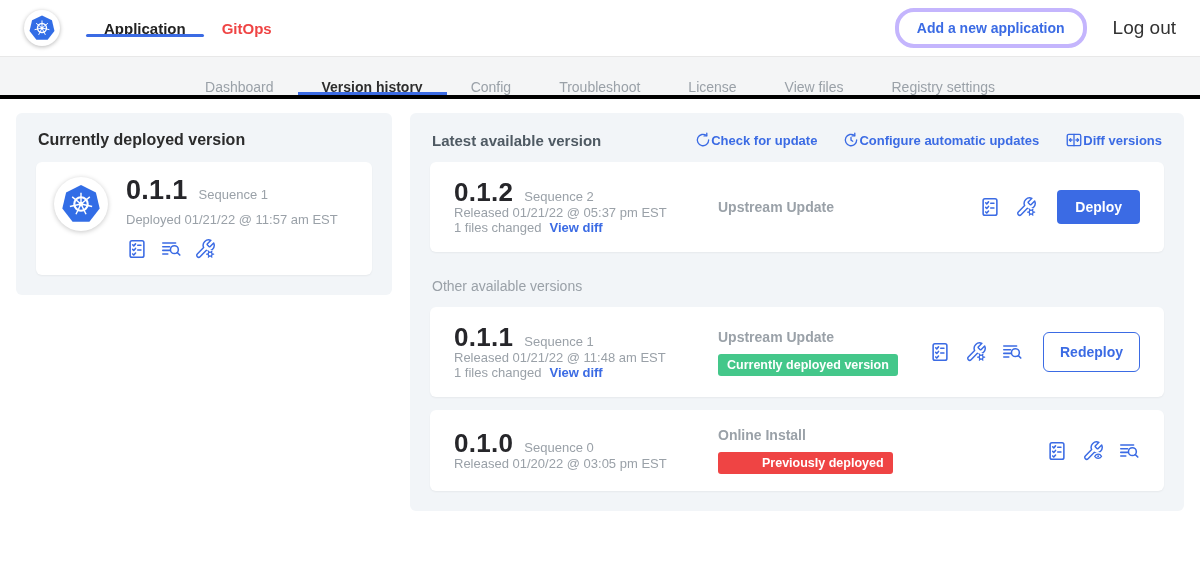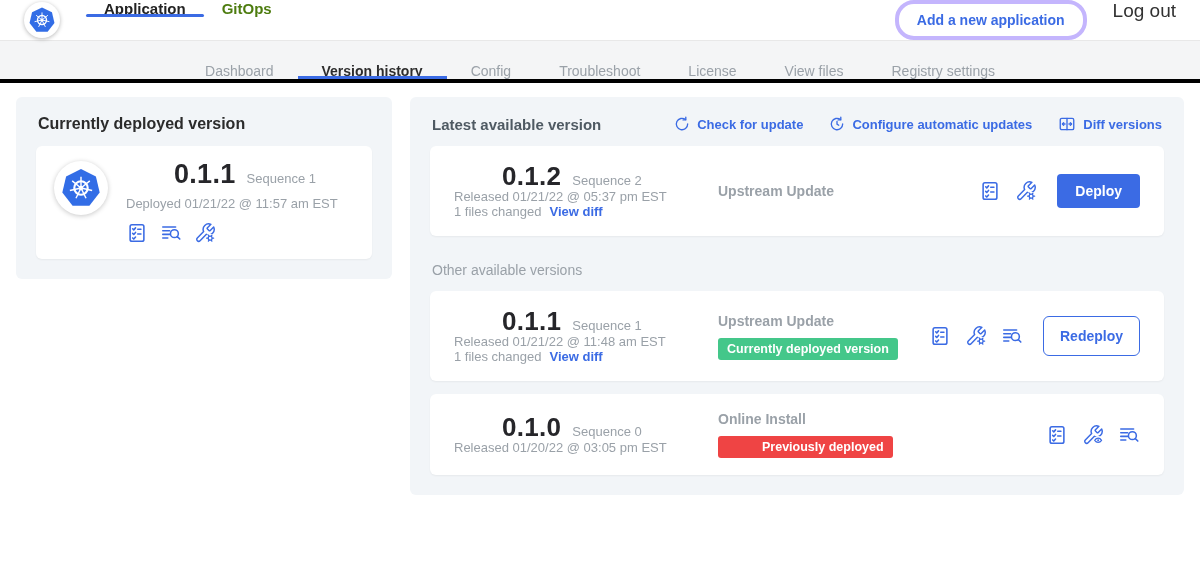--- a/index.html
+++ b/index.html
@@ -3,55 +3,55 @@
 <meta charset="utf-8">
 <style>
   * { box-sizing: border-box; }
   html,body { margin:0; padding:0; }
   body {
     width:1200px; height:564px; overflow:hidden;
     font-family:"Liberation Sans", sans-serif;
     background:#fff; color:#323232;
   }
   
-  .header { height:41px; display:flex; align-items:flex-start; padding:0 24px; border-bottom:1px solid #e8e8e8; background:#fff; }
+  .header { height:57px; display:flex; align-items:center; padding:0 24px; border-bottom:1px solid #e8e8e8; background:#fff; }
   .logo-circle { width:36px; height:36px; border-radius:50%; background:#fff; box-shadow:0 1px 4px rgba(0,0,0,.28); display:flex; align-items:center; justify-content:center; align-self:center; margin-right:26px; cursor:pointer; flex:none; }
   .main-tabs { display:flex; align-items:stretch; }
-  .main-tab { display:flex; align-items:center; padding:0 18px; font-size:15px; font-weight:700; color:#4d7c0f; position:relative; cursor:pointer; }
+  .main-tab { display:flex; align-items:center; padding:0 18px; font-size:15px; font-weight:700; color:#ef4444; position:relative; cursor:pointer; }
   .main-tab.active { color:#232323; }
   .main-tab.active::after { content:""; position:absolute; left:0; right:0; bottom:0; height:3px; background:#3b6be4; border-radius:2px; }
   .header-spacer { flex:1; }
   .add-app-btn { align-self:center; background:#fff; border:4px solid #c4b5fd; color:#3b6be4; font-family:inherit; font-size:14px; font-weight:700; padding:8px 18px; border-radius:19px; cursor:pointer; }
   .logout { display:flex; align-items:center; font-size:19px; color:#323232; margin-left:26px; cursor:pointer; }
   
   .subnav { height:42px; background:#f4f5f6; border-bottom:4px solid #000000; display:flex; justify-content:center; align-items:flex-end; }
   .subnav-item { display:flex; align-items:center; padding:0 24px; font-size:14px; color:#9aa1a8; position:relative; cursor:pointer; }
   .subnav-item.active { color:#2d2d2d; font-weight:700; }
   .subnav-item.active::after { content:""; position:absolute; left:0; right:0; bottom:0; height:3px; background:#3b6be4; }
   
   .main { display:flex; gap:18px; padding:14px 16px; align-items:flex-start; }
   .panel { background:#f2f5f8; border-radius:6px; }
   .deployed-panel { width:376px; flex:none; padding:18px 20px 20px; }
   .versions-panel { flex:1; padding:18px 20px 20px; }
   
   .deployed-title { font-size:16px; font-weight:700; color:#2b2b2b; margin:0 0 13px 2px; }
   .deployed-card { background:#fff; border-radius:6px; padding:15px 18px; display:flex; gap:18px; align-items:flex-start; box-shadow:0 1px 2px rgba(0,0,0,.05); }
   .logo-big { width:54px; height:54px; border-radius:50%; background:#fff; box-shadow:0 1px 5px rgba(0,0,0,.22); display:flex; align-items:center; justify-content:center; flex:none; }
-  .version-row { display:flex; align-items:baseline; gap:11px;margin-left:48px; }
+  .version-row { display:flex; align-items:baseline; gap:11px; }
   .version-num { font-size:27px; font-weight:800; letter-spacing:.3px; color:#26262a; line-height:1; }
   .muted { font-size:13px; color:#9aa1a8; }
   .deployed-at { margin-top:8px; }
   .icons-row { display:flex; gap:12px; margin-top:11px; color:#3b6be4; align-items:center; }
   .ic { width:22px; height:22px; cursor:pointer; display:block; }
   .ic-sm { width:16px; height:16px; display:block; }
   
   .panel-head { display:flex; justify-content:space-between; align-items:center; padding:0 2px; }
   .panel-title { font-size:15px; font-weight:600; color:#4f5a63; }
   .actions { display:flex; gap:26px; }
-  .action-link { display:flex; align-items:center; gap:7px; color:#3b6be4; font-size:13px; font-weight:700; cursor:pointer; }
+  .action-link { display:flex; align-items:center; gap:0; color:#3b6be4; font-size:13px; font-weight:700; cursor:pointer; }
   .version-card { background:#fff; border-radius:6px; margin-top:13px; padding:17px 24px; display:flex; align-items:center; box-shadow:0 1px 2px rgba(0,0,0,.05); }
   .v-left { width:250px; flex:none; }
   .v-left .version-num { font-size:26px; }
   .released { }
   .files-row { display:flex; gap:8px; font-size:13px; color:#9aa1a8; }
   .view-diff { color:#3b6be4; font-weight:700; cursor:pointer; }
   .v-mid { flex:1; padding-left:14px; }
   .source { font-size:14px; font-weight:700; color:#9aa1a8; }
   .badge { display:inline-block; margin-top:9px; padding:4px 9px; border-radius:3px; color:#fff; font-size:12.5px; font-weight:700; }
   .badge.green { background:#44c78a; }

